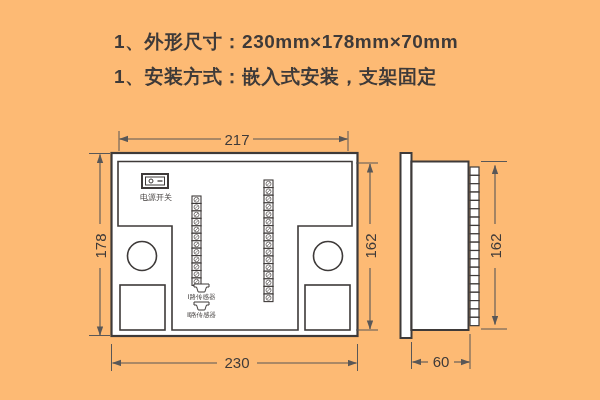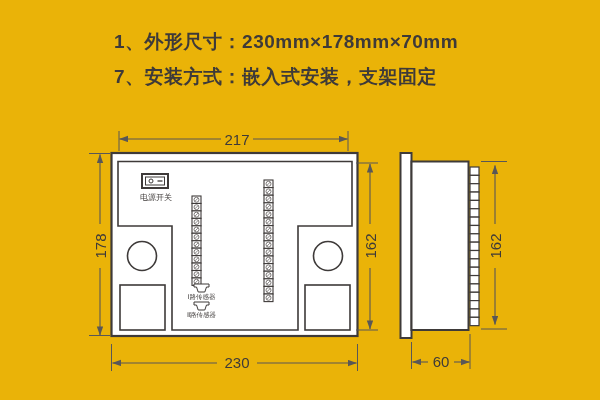--- a/index.html
+++ b/index.html
@@ -1,17 +1,17 @@
 <!DOCTYPE html>
 <html><head>
 <meta charset="utf-8">
 <style>
   html,body{margin:0;padding:0;background:#ffffff;}
   .canvas{
-    position:relative;width:600px;height:400px;background:#eab308;overflow:hidden;
+    position:relative;width:600px;height:400px;background:#fdba74;overflow:hidden;
     font-family:"Liberation Sans","DejaVu Sans",sans-serif;color:#3e3a39;
   }
   .specs{position:absolute;left:114px;top:24px;}
   .spec-line{
     font-size:19px;line-height:35px;font-weight:600;letter-spacing:0.5px;
     color:#3e3a39;white-space:nowrap;
   }
   svg{position:absolute;}
   .outline{fill:#ffffff;stroke:#3e3a39;}
   .thick{stroke-width:2.2;}
@@ -25,21 +25,21 @@
   .strip line{stroke:#6f6b6a;stroke-width:0.8;}
   .strip-plain rect{fill:#ffffff;stroke:#3e3a39;stroke-width:1.2;}
 </style>
 </head>
 <body>
 
 <div class="canvas">
 
   <div class="specs">
     <div class="spec-line">1、外形尺寸：230mm×178mm×70mm</div>
-    <div class="spec-line">7、安装方式：嵌入式安装，支架固定</div>
+    <div class="spec-line">1、安装方式：嵌入式安装，支架固定</div>
   </div>
 
   <svg style="left:80px;top:125px;" width="310" height="260" viewBox="80 125 310 260">
     <defs>
       <marker id="arw" markerWidth="10" markerHeight="8" refX="8.6" refY="3.2" orient="auto" markerUnits="userSpaceOnUse">
         <path d="M0,0 L9,3.2 L0,6.4 Z" fill="#595757"></path>
       </marker>
     </defs>
 
     <rect class="outline thick" x="111.5" y="153" width="246" height="183"></rect>

